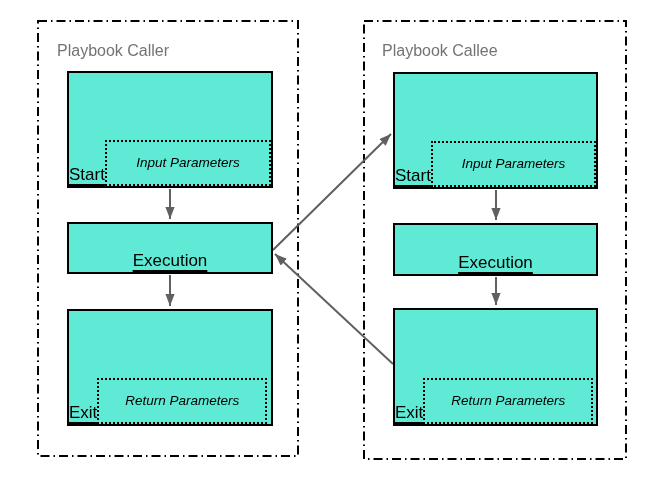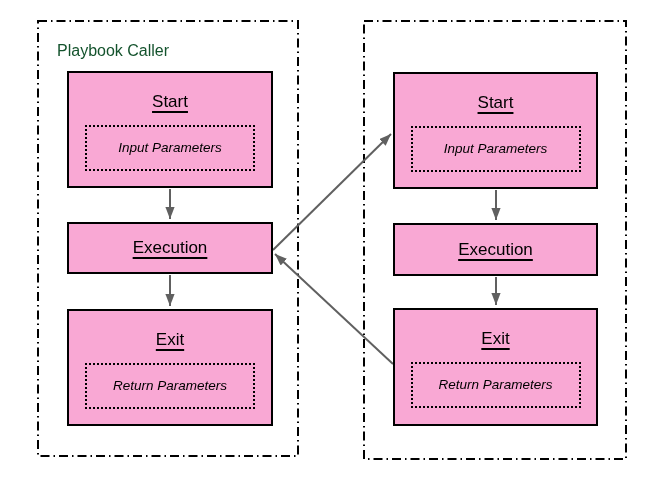--- a/index.html
+++ b/index.html
@@ -14,31 +14,30 @@
   }
   .layer-svg {
     position: absolute;
     left: 0; top: 0;
     width: 671px; height: 492px;
   }
   .container-title {
     position: absolute;
     font-size: 16px;
     line-height: 18px;
-    color: #14532d;
+    color: #737373;
     white-space: nowrap;
   }
   .node-box {
     position: absolute;
-    background: #f9a8d4;
+    background: #5eead4;
     border: 2px solid #000000;
     box-sizing: border-box;
     display: flex;
-    flex-direction: column;
-    align-items: center;
+    align-items: flex-end;
   }
   .node-label {
     font-size: 17px;
     line-height: 22px;
     text-decoration: underline;
     text-underline-offset: 4px;
     text-decoration-thickness: 1.5px;
     white-space: nowrap;
   }
   .tall .node-label { margin-top: 18px; }
@@ -106,20 +105,21 @@
     <div class="node-label">Execution</div>
   </div>
 
   <div class="node-box tall caller-exit">
     <div class="node-label">Exit</div>
     <div class="param-box">
       <div class="param-label">Return Parameters</div>
     </div>
   </div>
 
+  <div class="container-title callee-title-pos">Playbook Callee</div>
 
   <div class="node-box tall callee-start">
     <div class="node-label">Start</div>
     <div class="param-box">
       <div class="param-label">Input Parameters</div>
     </div>
   </div>
 
   <div class="node-box exec callee-execution">
     <div class="node-label">Execution</div>

